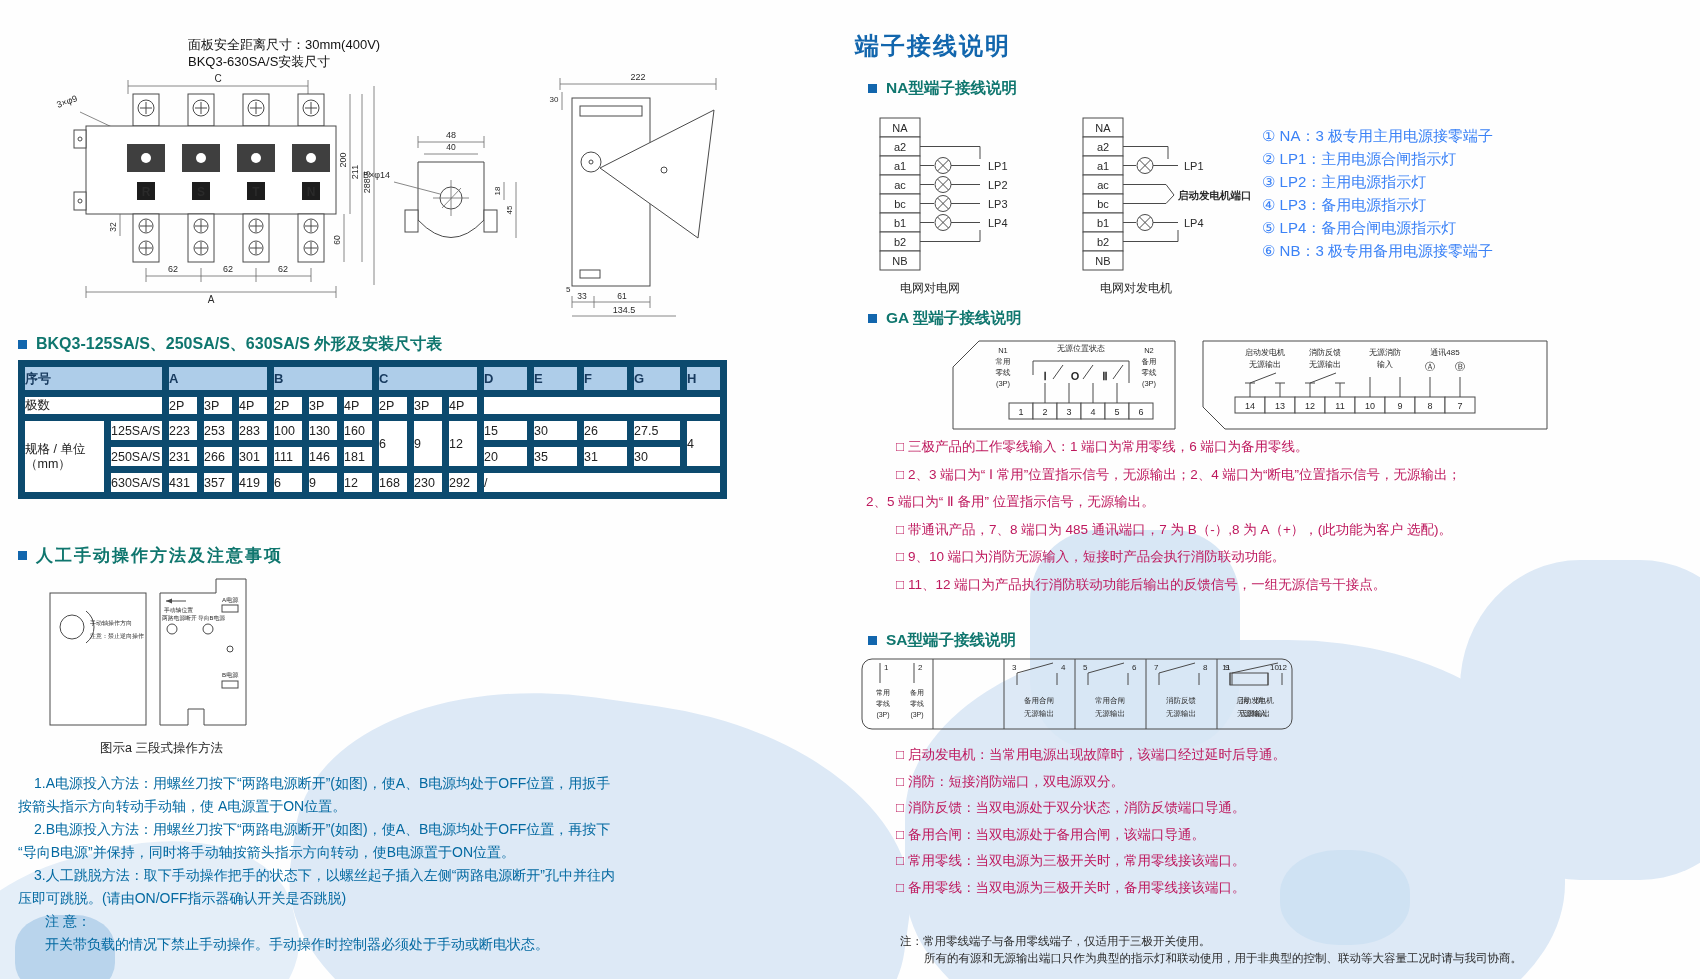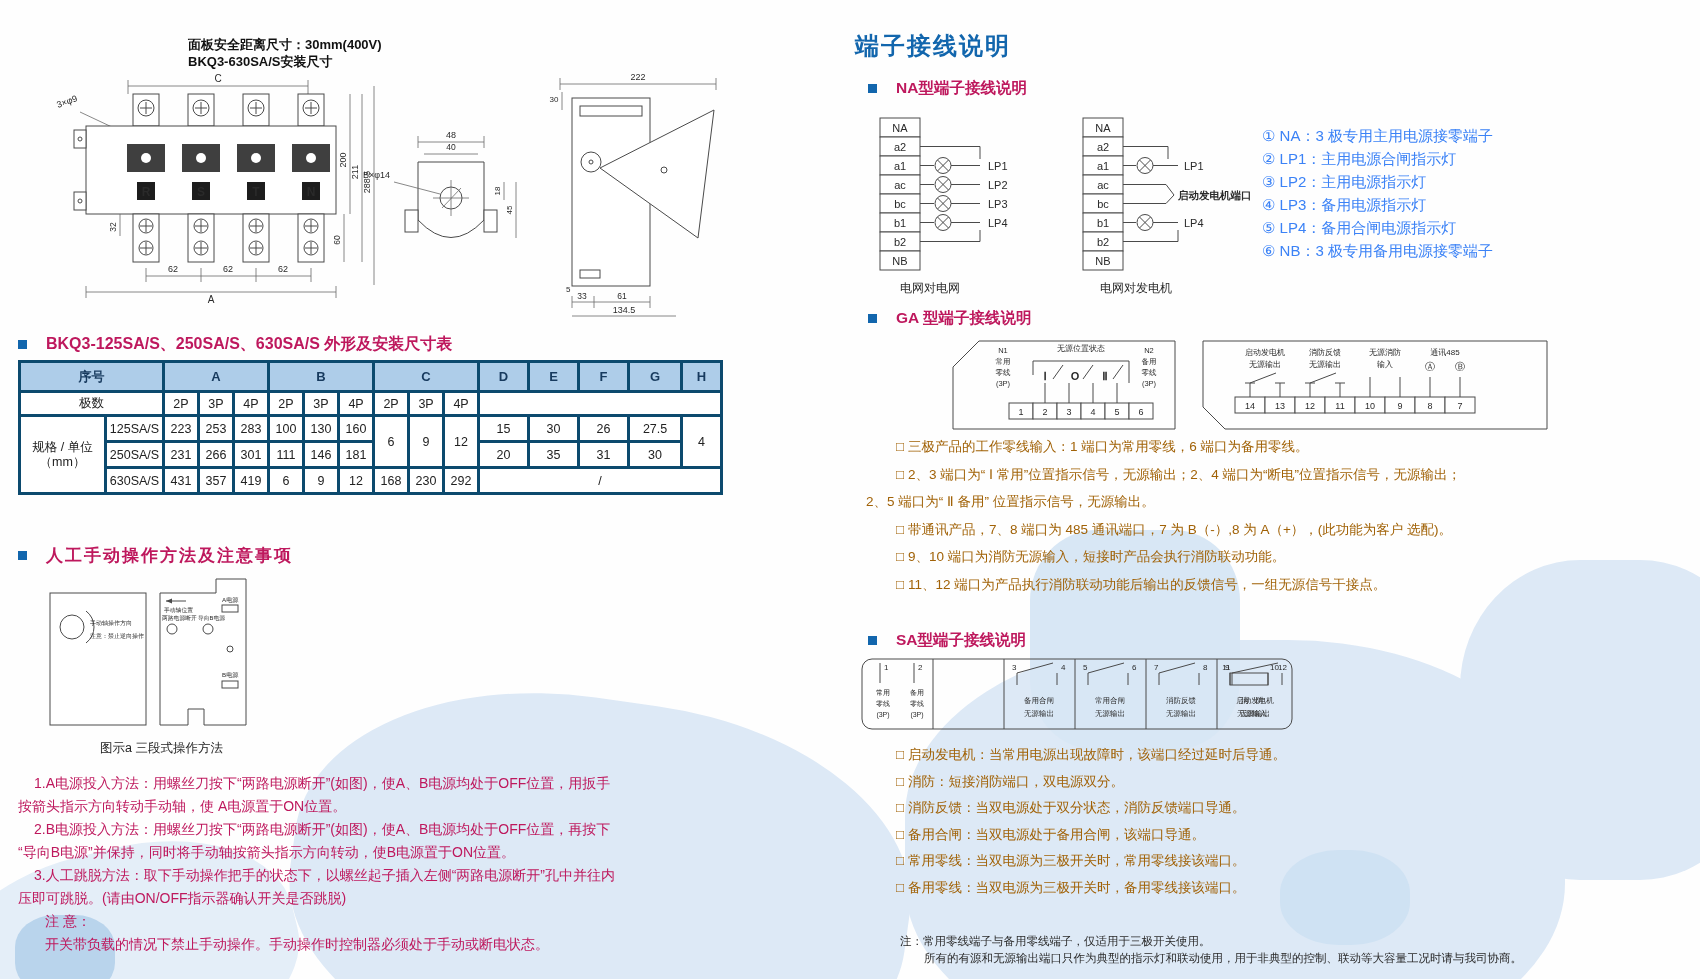--- a/index.html
+++ b/index.html
@@ -2,36 +2,36 @@
 <html><head>
 <meta charset="utf-8">
 <style>
   *{margin:0;padding:0;box-sizing:border-box}
   html,body{width:1700px;height:979px}
   body{position:relative;overflow:hidden;background:#fefefe;color:#1c1c1c;
        font-family:"Liberation Sans",sans-serif}
   .blob{position:absolute;z-index:0;background:#dde9f6}
   .content{position:absolute;left:0;top:0;width:1700px;height:979px;z-index:1}
   .abs{position:absolute}
-  .sec-head{display:flex;align-items:center;gap:19px;color:#be185d;font-weight:bold;font-size:16px}
+  .sec-head{display:flex;align-items:center;gap:9px;color:#0f766e;font-weight:bold;font-size:16px}
   .sq{width:9px;height:9px;background:#1266ad;flex:0 0 auto}
   .big-title{color:#1266ad;font-weight:bold;font-size:24px;letter-spacing:2px}
-  .draw-title{font-size:13px;font-weight:bold;color:#111;line-height:17px}
+  .draw-title{font-size:13px;font-weight:normal;color:#111;line-height:17px}
   table.dim{border-collapse:collapse;table-layout:fixed;width:692px;background:#fff}
-  table.dim td{border:3px solid #0c4a6e;text-align:center;vertical-align:middle;
+  table.dim td{border:7px solid #0c4a6e;vertical-align:middle;
                font-size:12.5px;color:#222;padding:0;height:26px}
   table.dim tr.hdr td{background:#aecde9;height:30px;font-weight:bold;font-size:13px;color:#173a5e}
   table.dim tr.poles td{height:24px}
   .speccell{font-size:12px;line-height:15px}
-  .paras div{font-size:14px;line-height:23px;color:#be185d;white-space:nowrap}
+  .paras div{font-size:14px;line-height:23px;color:#0369a1;white-space:nowrap}
   .paras .ind1{padding-left:16px}
   .paras .ind2{padding-left:27px}
   .caption{font-size:12.5px;color:#222}
   .legend div{font-size:15px;line-height:23px;color:#3b82f6;white-space:nowrap}
-  .bullets div{font-size:13.5px;color:#a16207;white-space:nowrap}
+  .bullets div{font-size:13.5px;color:#be185d;white-space:nowrap}
   .ga-bullets div{line-height:27.5px;padding-left:38px}
   .ga-bullets div.cont{padding-left:8px}
   .sa-bullets div{line-height:26.5px;padding-left:38px}
   .notes div{font-size:11.5px;line-height:17px;color:#2a2a2a;white-space:nowrap}
   .notes .n2{padding-left:24px}
   svg{overflow:visible}
   svg text{fill:#2a2a2a;font-family:"Liberation Sans",sans-serif}
   svg .ln{stroke:#4a4a4a;stroke-width:1;fill:none}
   svg .thin{stroke:#6a6a6a;stroke-width:0.8;fill:none}
   svg .cellr{stroke:#4a4a4a;stroke-width:1;fill:#fff}

